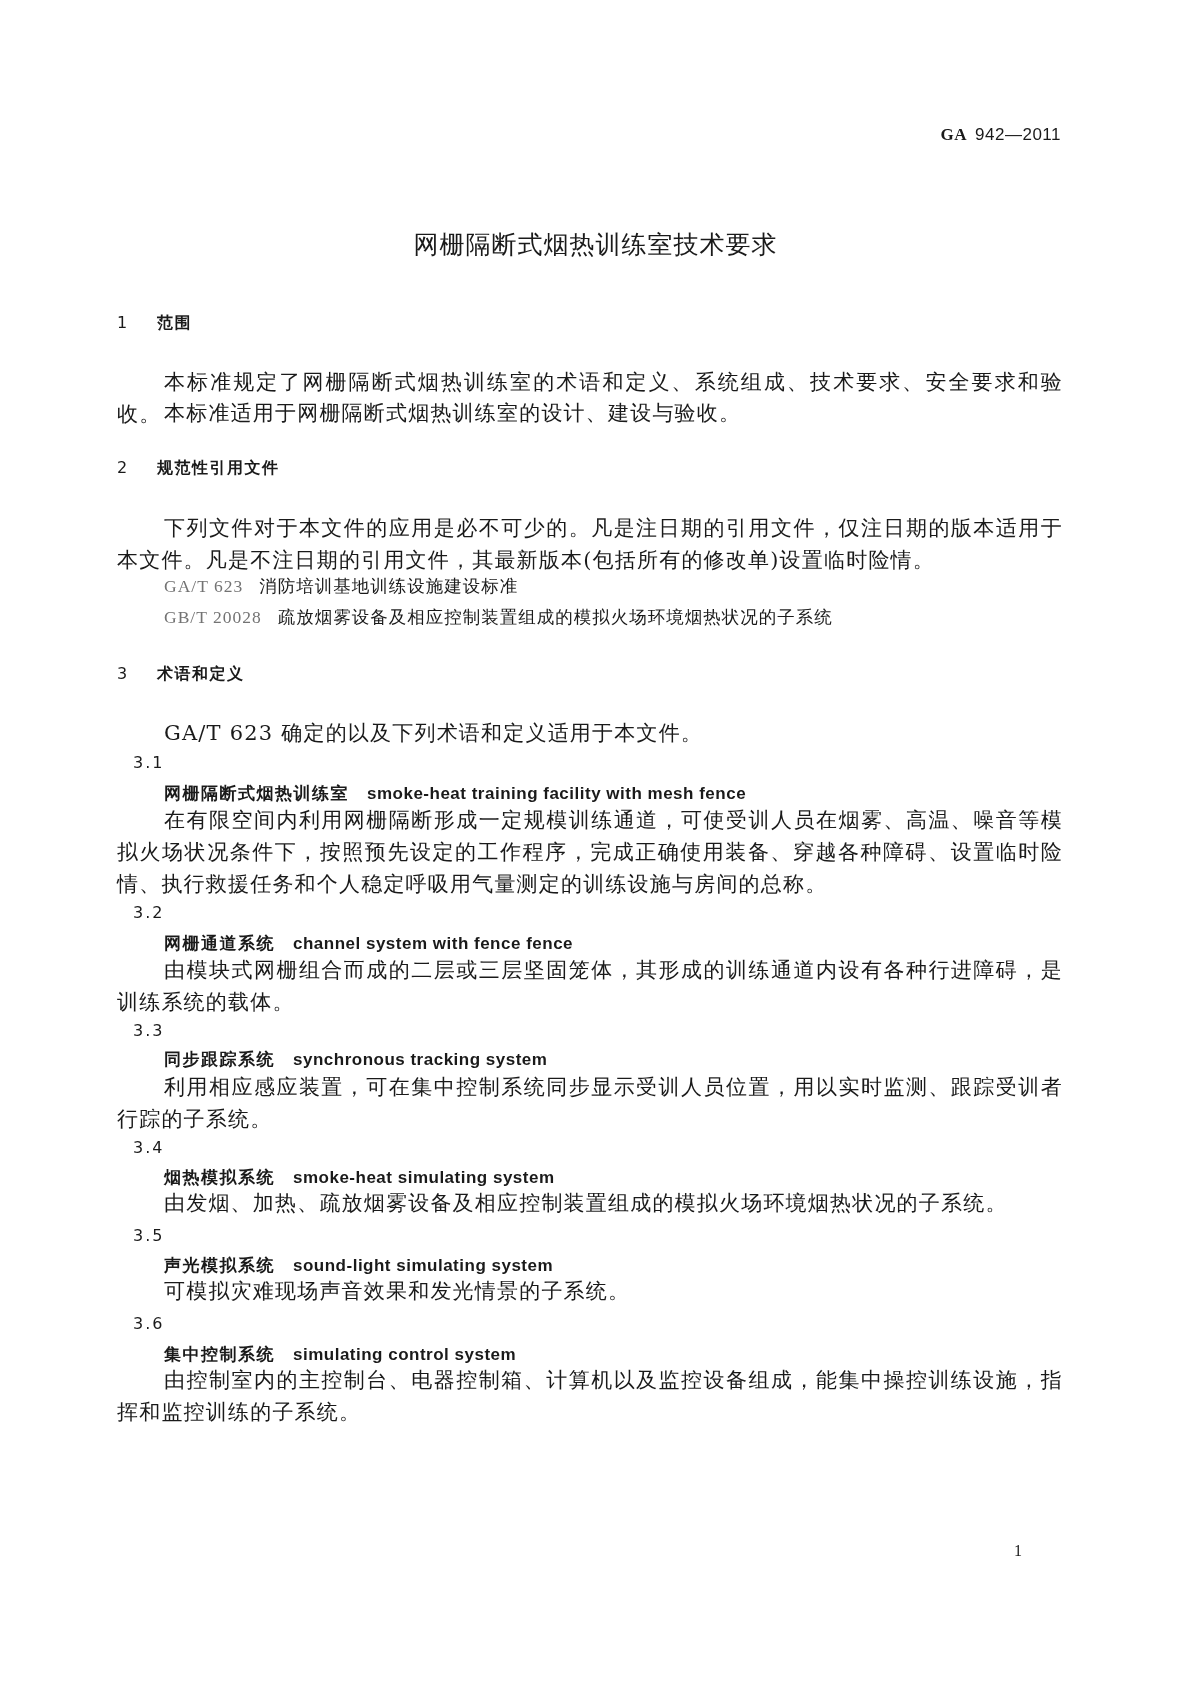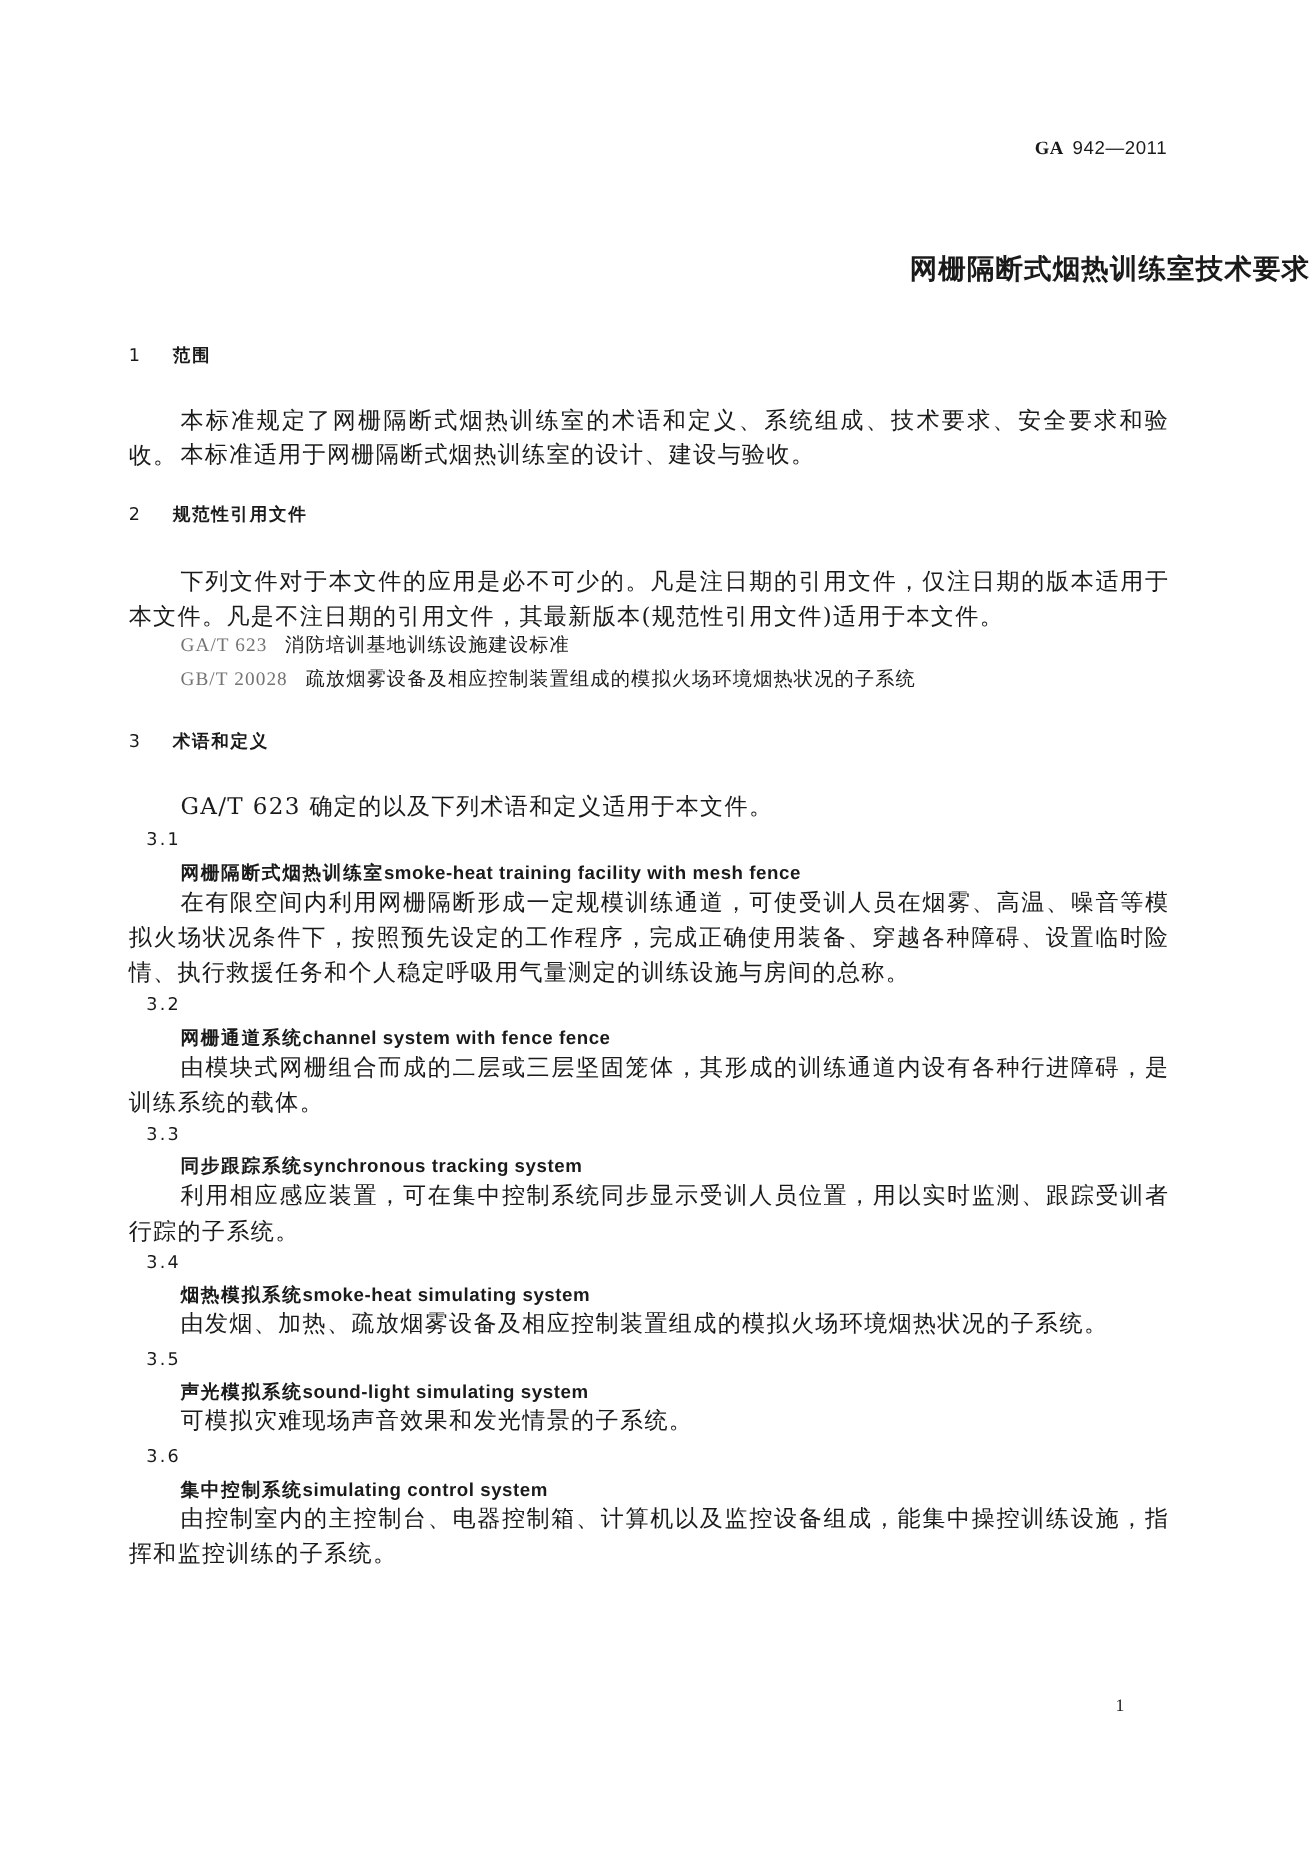--- a/index.html
+++ b/index.html
@@ -2,33 +2,33 @@
 <html><head>
   <meta charset="utf-8">
   <style>
     html, body { margin: 0; padding: 0; background: #ffffff; }
     body { width: 1191px; height: 1684px; position: relative; overflow: hidden;
            font-family: "DejaVu Serif", "Liberation Serif", serif; color: #1a1a1a; }
     .page { position: absolute; left: 0; top: 0; width: 1191px; height: 1684px; }
     .std-code { position: absolute; right: 130px; top: 125px; font-size: 17px;
                 font-family: "Liberation Sans", sans-serif; letter-spacing: 0.5px; }
     .std-code .ga { font-family: "Liberation Serif", serif; font-weight: bold; margin-right: 8px; }
-    .doc-title { position: absolute; left: 0; width: 1191px; top: 228px; text-align: right;
-                 font-size: 25px; font-family: "DejaVu Sans", sans-serif; letter-spacing: 1px; font-weight: bold; }
+    .doc-title { position: absolute; left: 0; width: 1191px; top: 228px; text-align: center;
+                 font-size: 25px; font-family: "DejaVu Sans", sans-serif; letter-spacing: 1px; }
     .content { position: absolute; left: 117px; top: 0; width: 946px; }
     .sec-h { position: absolute; left: 0; font-family: "DejaVu Sans", sans-serif; font-size: 16px;
              font-weight: bold; letter-spacing: 1.5px; }
     .sec-h .num { display: inline-block; width: 40px; font-weight: normal; }
     .para { position: absolute; left: 0; width: 946px; font-size: 21px; line-height: 32px;
             letter-spacing: 1.2px; text-indent: 47px; text-align: justify; }
     .ref { position: absolute; left: 47px; font-size: 17.5px; letter-spacing: 1px; }
     .ref .code { font-family: "Liberation Serif", serif; color: #737373; margin-right: 16px; }
     .clause-num { position: absolute; left: 16px; font-family: "DejaVu Sans", sans-serif; font-size: 16px; letter-spacing: 2px; text-align: center; }
     .term { position: absolute; left: 47px; font-size: 17px; font-weight: bold; letter-spacing: 0.5px; }
-    .term .zh { font-family: Liberation Serif, serif; letter-spacing: 1.5px; }
+    .term .zh { font-family: Liberation Serif, serif; letter-spacing: 1.5px; margin-right: 18px; }
     .term .en { font-family: Liberation Sans, sans-serif; }
     .page-num { position: absolute; left: 1014px; top: 1542px; font-size: 16px;
                 font-family: "Liberation Serif", serif; }
   </style>
 </head>
 <body>
 
 <div class="page">
 
   <div class="std-code">
@@ -41,21 +41,21 @@
 
     <div class="sec-h" style="top:313px;">
       <span class="num">1</span><span>范围</span>
     </div>
     <div class="para" style="top:366px;">本标准规定了网栅隔断式烟热训练室的术语和定义、系统组成、技术要求、安全要求和验收。</div>
     <div class="para" style="top:397px;">本标准适用于网栅隔断式烟热训练室的设计、建设与验收。</div>
 
     <div class="sec-h" style="top:458px;">
       <span class="num">2</span><span>规范性引用文件</span>
     </div>
-    <div class="para" style="top:512px;">下列文件对于本文件的应用是必不可少的。凡是注日期的引用文件，仅注日期的版本适用于本文件。凡是不注日期的引用文件，其最新版本(规范性引用文件)适用于本文件。</div>
+    <div class="para" style="top:512px;">下列文件对于本文件的应用是必不可少的。凡是注日期的引用文件，仅注日期的版本适用于本文件。凡是不注日期的引用文件，其最新版本(包括所有的修改单)设置临时险情。</div>
     <div class="ref" style="top:574px;">
       <span class="code">GA/T 623</span><span>消防培训基地训练设施建设标准</span>
     </div>
     <div class="ref" style="top:605px;">
       <span class="code">GB/T 20028</span><span>疏放烟雾设备及相应控制装置组成的模拟火场环境烟热状况的子系统</span>
     </div>
 
     <div class="sec-h" style="top:664px;">
       <span class="num">3</span><span>术语和定义</span>
     </div>

